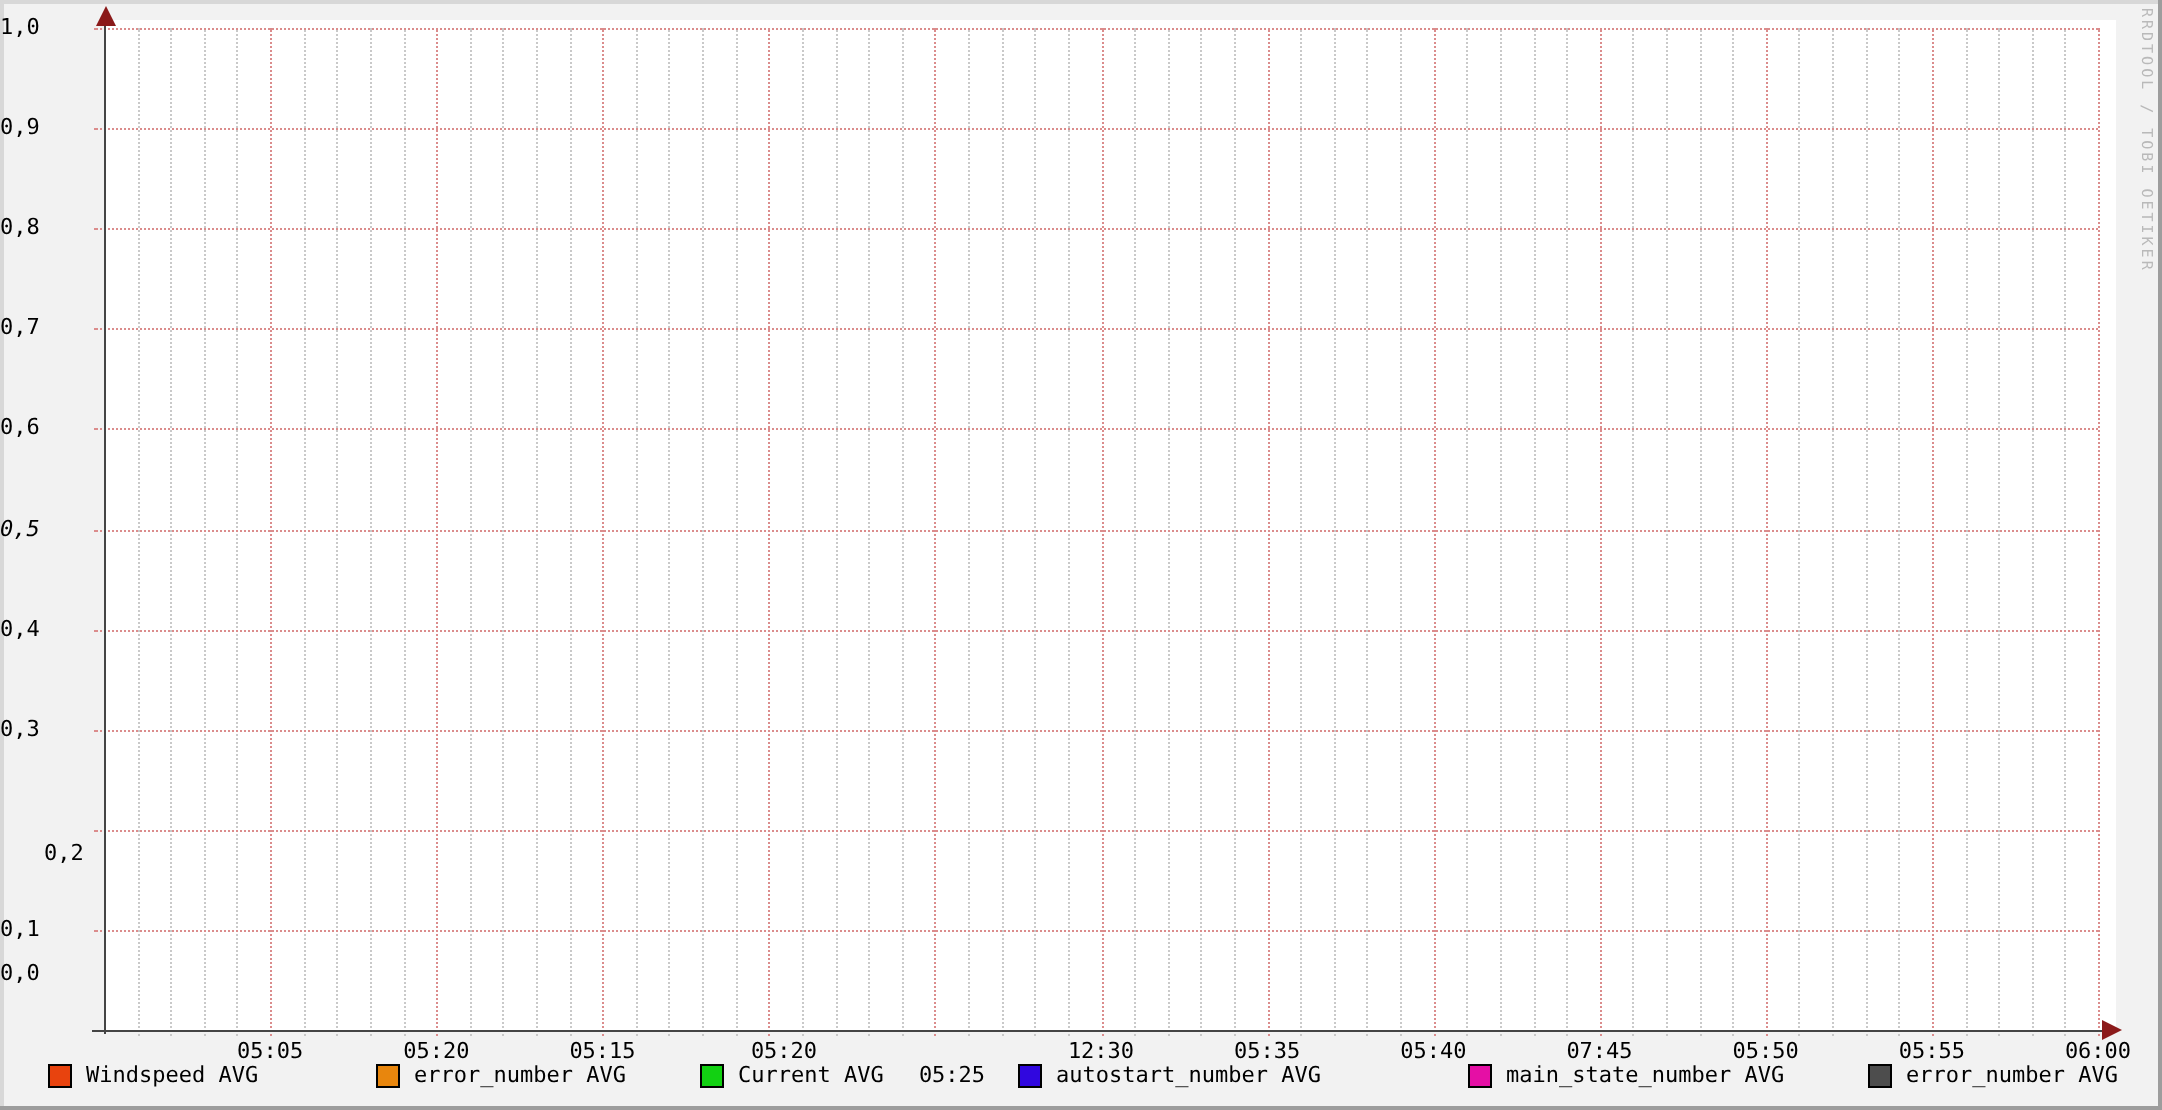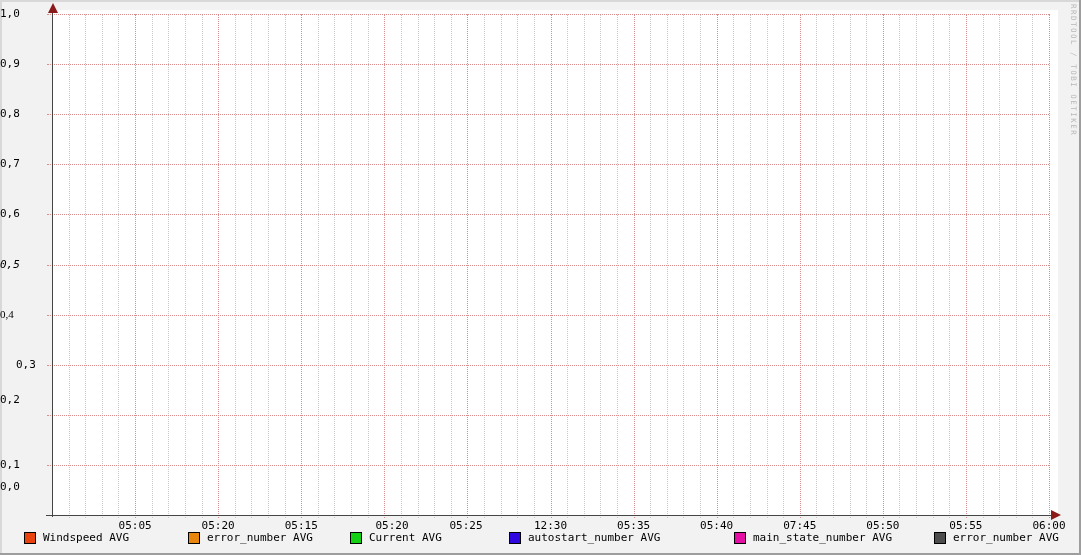--- a/index.html
+++ b/index.html
@@ -114,30 +114,30 @@
     <div class="grid-h" style="left: 47px; width: 1002px; top: 364.7px; border-top: 1px dotted rgb(219, 140, 140);"></div>
     <div class="grid-h" style="left: 47px; width: 1002px; top: 414.8px; border-top: 1px dotted rgb(219, 140, 140);"></div>
     <div class="grid-h" style="left: 47px; width: 1002px; top: 464.9px; border-top: 1px dotted rgb(219, 140, 140);"></div>
     <div class="grid-h" style="left: 47px; width: 1002px; top: 515px; border-top: 1px dotted rgb(219, 140, 140);"></div>
     <div class="y-label" style="top: 7px;">1,0</div>
     <div class="y-label" style="top: 57.1px;">0,9</div>
     <div class="y-label" style="top: 107.2px;">0,8</div>
     <div class="y-label" style="top: 157.3px;">0,7</div>
     <div class="y-label" style="top: 207.4px;">0,6</div>
     <div class="y-label" style="top: 257.5px; font-style: italic;">0,5</div>
-    <div class="y-label" style="top: 307.6px; font-family: Liberation Serif, serif;">0,4</div>
-    <div class="y-label" style="top: 357.7px; padding-left: 16px;">0,3</div>
-    <div class="y-label" style="top: 393px;">0,2</div>
+    <div class="y-label" style="top: 307.6px;">0,4</div>
+    <div class="y-label" style="top: 357.7px;">0,3</div>
+    <div class="y-label" style="top: 420px; padding-left: 22px;">0,2</div>
     <div class="y-label" style="top: 457.9px;">0,1</div>
     <div class="y-label" style="top: 480px;">0,0</div>
     <div class="x-label" style="left: 108.083px;">05:05</div>
     <div class="x-label" style="left: 191.167px;">05:20</div>
     <div class="x-label" style="left: 274.25px;">05:15</div>
     <div class="x-label" style="left: 365px;">05:20</div>
-    <div class="x-label" style="left: 439px;">05:25</div>
+    <div class="x-label" style="left: 449px; margin-top: 12px;">05:25</div>
     <div class="x-label" style="left: 523.5px;">12:30</div>
     <div class="x-label" style="left: 606.583px;">05:35</div>
     <div class="x-label" style="left: 689.667px;">05:40</div>
     <div class="x-label" style="left: 772.75px;">07:45</div>
     <div class="x-label" style="left: 855.833px;">05:50</div>
     <div class="x-label" style="left: 938.917px;">05:55</div>
     <div class="x-label" style="left: 1022px;">06:00</div>
   </div>
 
 <div class="y-axis"></div>

